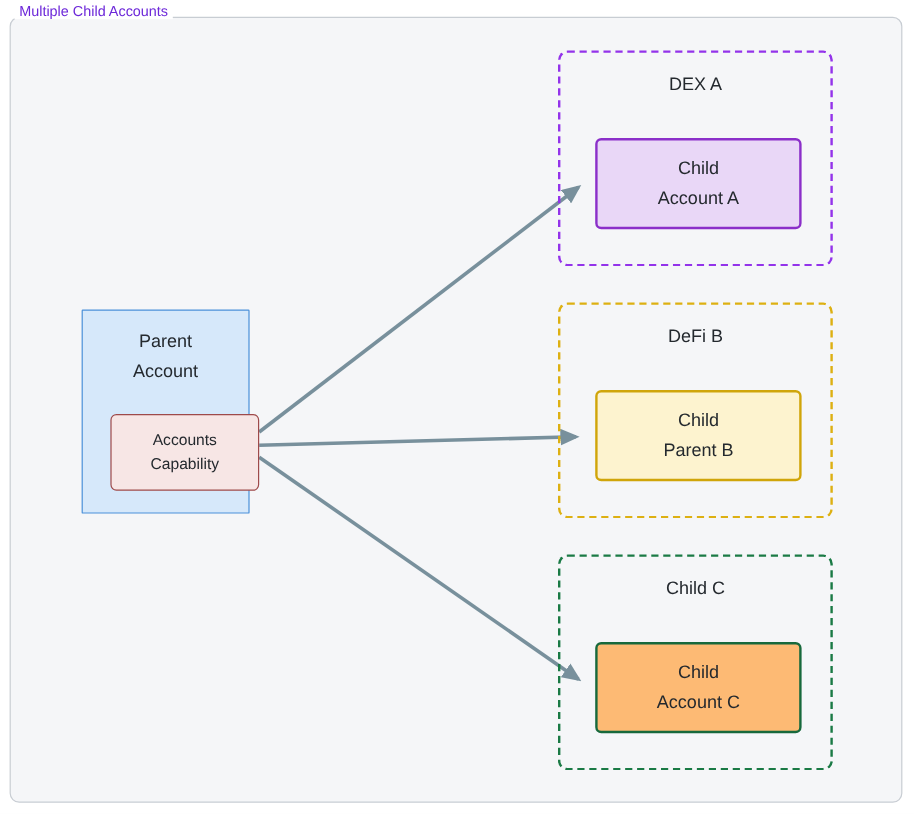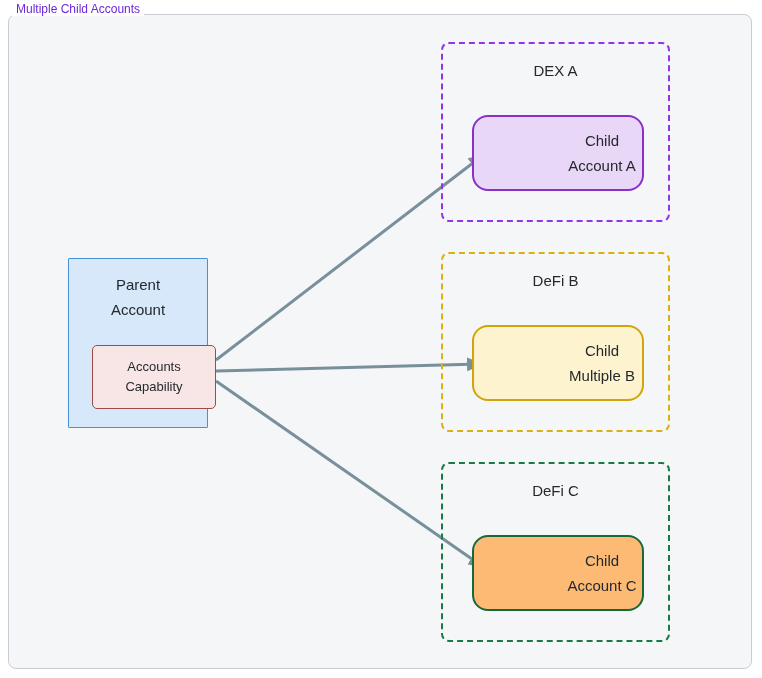--- a/index.html
+++ b/index.html
@@ -76,45 +76,45 @@
     text-align: center;
   }
   .capability-label {
     display: inline-block;
     width: 70px;
     font-size: 13px;
     line-height: 20px;
     color: #24292e;
   }
   .group {
-    left: 441px;
+    left: 465px;
     width: 229px;
     height: 180px;
     border-radius: 8px;
     text-align: center;
   }
   .group-a { top: 42px;  border: 2px dashed #9333ea; }
   .group-b { top: 252px; border: 2px dashed #ddb012; text-decoration: underline; }
   .group-c { top: 462px; border: 2px dashed #1a7a45; }
   .group-label {
     display: inline-block;
     margin-top: 18px;
     font-size: 15px;
     color: #24292e;
   }
   .child-box {
     position: absolute;
     left: 29px;
     top: 71px;
     width: 168px;
     height: 72px;
-    border-radius: 16px;
+    border-radius: 5px;
     display: flex;
     align-items: center;
-    justify-content: flex-end;
+    justify-content: center;
     text-align: center;
   }
   .child-a { background: #e9d7f7; border: 2px solid #8b2fc9; }
   .child-b { background: #fdf3cf; border: 2px solid #d0a50a; }
   .child-c { background: #fdba74; border: 2px solid #17693c; }
   .child-label {
     display: inline-block;
     width: 80px;
     font-size: 15px;
     line-height: 25px;
@@ -147,26 +147,26 @@
 <div class="group group-a">
   <span class="group-label">DEX A</span>
   <div class="child-box child-a">
     <span class="child-label">Child Account A</span>
   </div>
 </div>
 
 <div class="group group-b">
   <span class="group-label">DeFi B</span>
   <div class="child-box child-b">
-    <span class="child-label">Child Multiple B</span>
+    <span class="child-label">Child Parent B</span>
   </div>
 </div>
 
 <div class="group group-c">
-  <span class="group-label">DeFi C</span>
+  <span class="group-label">Child C</span>
   <div class="child-box child-c">
     <span class="child-label">Child Account C</span>
   </div>
 </div>
 
 <svg class="arrows-layer" viewBox="0 0 762 678" xmlns="http://www.w3.org/2000/svg">
   <defs>
     <marker id="arrowhead" markerUnits="userSpaceOnUse" markerWidth="16" markerHeight="14" refX="13" refY="7" orient="auto">
       <path d="M0,0 L16,7 L0,14 Z" fill="#78909c"></path>
     </marker>

